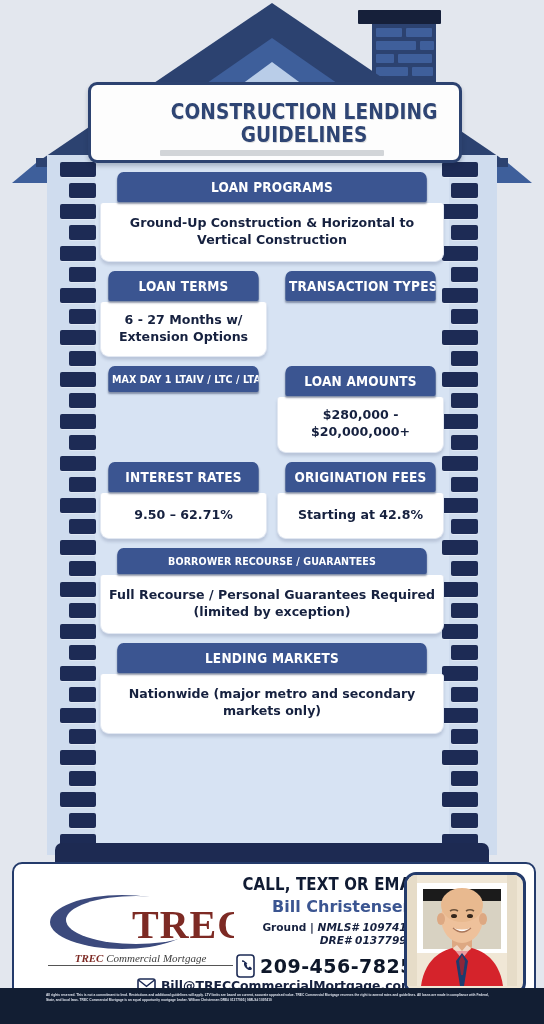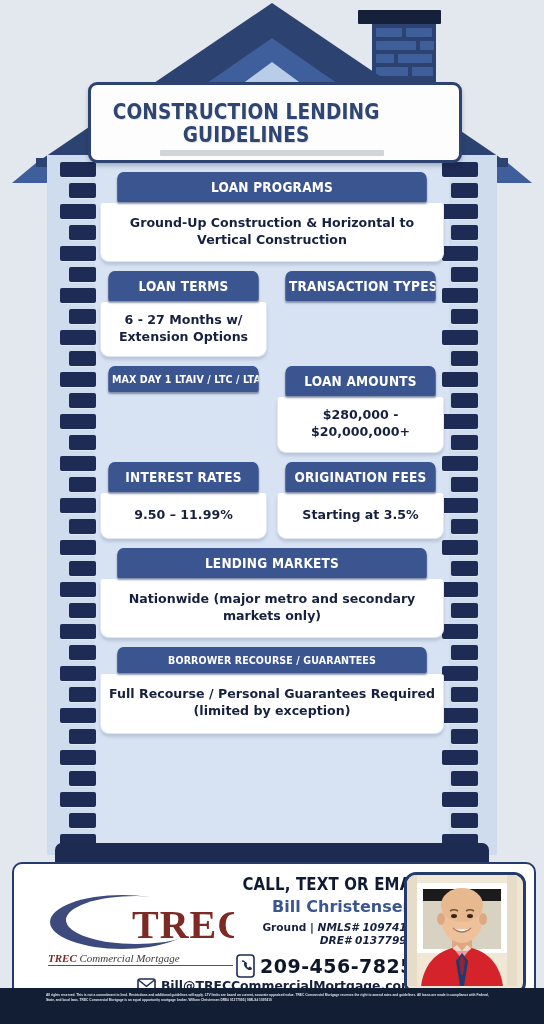--- a/index.html
+++ b/index.html
@@ -14,21 +14,21 @@
 
   
   .roof-wrap{position:absolute;left:0;top:0;width:544px;height:180px;}
   .roof-svg{position:absolute;left:0;top:0;}
 
   
   .title-card{
     position:absolute;left:88px;top:82px;width:368px;height:75px;
     background:#fdfdfd;border:3px solid #2c4270;border-radius:9px;
     box-shadow:0 3px 4px rgba(20,30,60,.25);
-    display:flex;align-items:center;justify-content:flex-start;
+    display:flex;align-items:center;justify-content:flex-end;
     z-index:7;
   }
   .title-card .t{
     text-align:center;color:#2f4574;
     font-family:"DejaVu Sans",sans-serif;
     font-weight:bold;font-size:21.5px;line-height:1.07;
     letter-spacing:.2px;
     transform:scaleX(.86);
     text-shadow:1px 1px 0 rgba(0,0,0,.12);
   }
@@ -96,21 +96,21 @@
   .pb.one{padding:14px 6px 15px;}
 
   
   .contact-card{
     position:absolute;left:12px;top:862px;width:520px;height:133px;
     background:#ffffff;border:2px solid #243b6b;border-radius:10px;
     z-index:9;overflow:hidden;
   }
   .logo{position:absolute;left:30px;top:22px;width:190px;height:78px;}
   .logo-tag{
-    position:absolute;left:34px;top:88px;width:185px;text-align:left;
+    position:absolute;left:34px;top:88px;width:185px;text-align:center;
     font-family:"Liberation Serif",serif;font-style:italic;
     font-size:11px;color:#3c3c3c;
     border-bottom:1px solid #555;padding-bottom:1px;
   }
   .logo-tag b{font-family:"Liberation Serif",serif;color:#7d2a24;font-weight:bold;}
 
   .ci{position:absolute;left:205px;top:10px;width:195px;text-align:right;}
   .call-head{
     font-family:"DejaVu Sans",sans-serif;font-weight:bold;
     font-size:17px;color:#101b33;letter-spacing:.2px;
@@ -303,37 +303,37 @@
           <div class="ph small">MAX DAY 1 LTAIV / LTC / LTARV</div>
         </div>
         <div class="panel">
           <div class="ph">LOAN AMOUNTS</div>
           <div class="pb">$280,000 - $20,000,000+</div>
         </div>
       </div>
       <div class="row">
         <div class="panel">
           <div class="ph">INTEREST RATES</div>
-          <div class="pb one">9.50 – 11.99%</div>
+          <div class="pb one">9.50 – 62.71%</div>
         </div>
         <div class="panel">
           <div class="ph">ORIGINATION FEES</div>
-          <div class="pb one">Starting at 3.5%</div>
+          <div class="pb one">Starting at 42.8%</div>
+        </div>
+      </div>
+      <div class="row">
+        <div class="panel full">
+          <div class="ph small">BORROWER RECOURSE / GUARANTEES</div>
+          <div class="pb tall">Full Recourse / Personal Guarantees Required (limited by exception)</div>
         </div>
       </div>
       <div class="row">
         <div class="panel full">
           <div class="ph">LENDING MARKETS</div>
           <div class="pb tall">Nationwide (major metro and secondary markets only)</div>
-        </div>
-      </div>
-      <div class="row">
-        <div class="panel full">
-          <div class="ph small">BORROWER RECOURSE / GUARANTEES</div>
-          <div class="pb tall">Full Recourse / Personal Guarantees Required (limited by exception)</div>
         </div>
       </div>
     </div>
 
   <div class="contact-card">
 
     <svg class="logo" viewBox="0 0 190 78">
       <ellipse cx="78" cy="36" rx="72" ry="27" fill="#3c4a7d"></ellipse>
       <ellipse cx="92" cy="34" rx="70" ry="24" fill="#ffffff"></ellipse>
       <text x="88" y="52" font-family="Liberation Serif, serif" font-weight="bold" font-size="40" fill="#7d2a24" letter-spacing="1">TREC</text>

